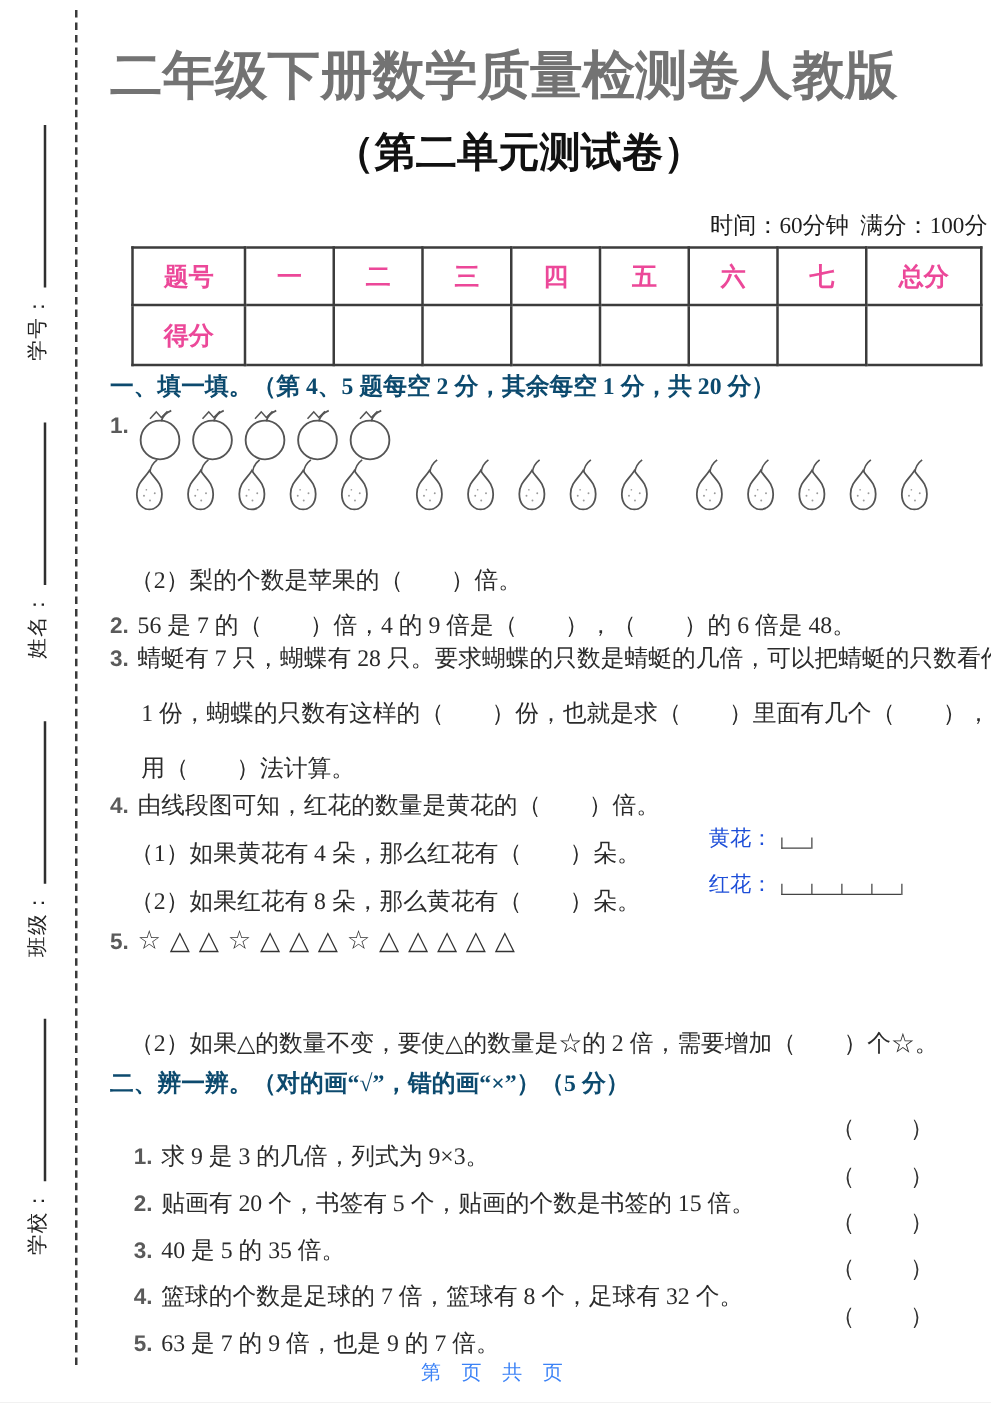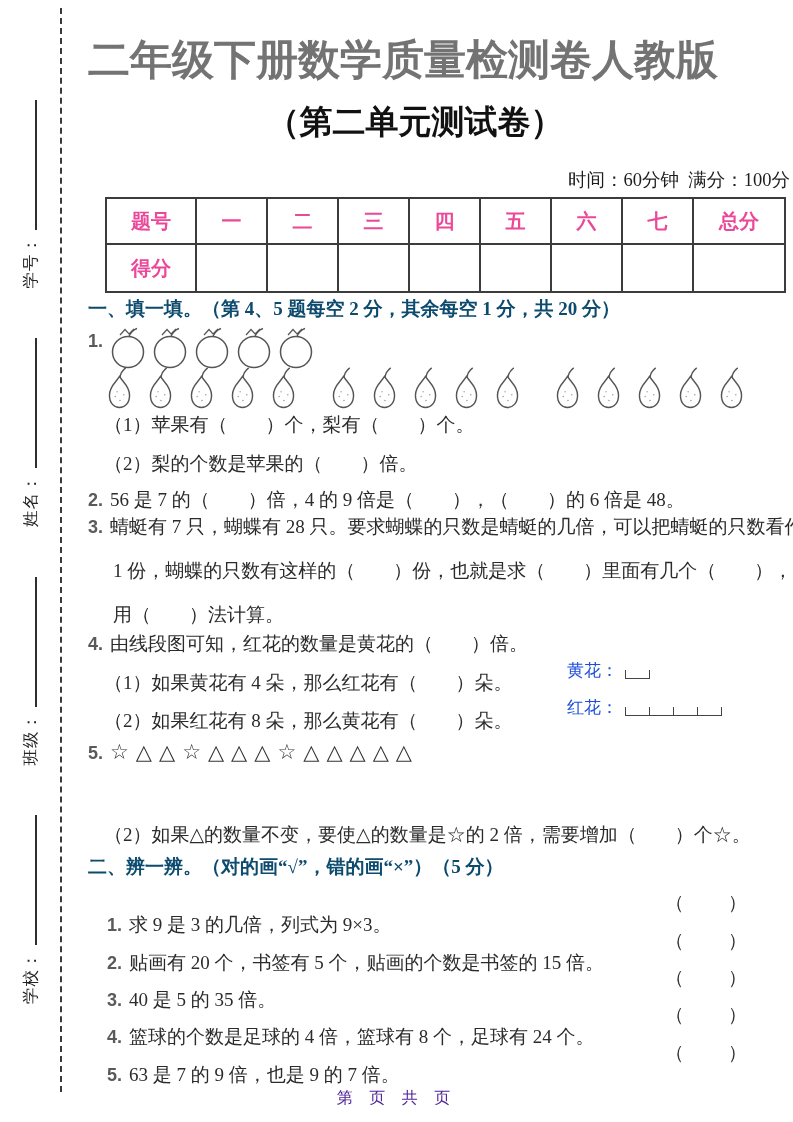--- a/index.html
+++ b/index.html
@@ -73,21 +73,21 @@
   .seg{display:inline-block;width:24px;height:9px;border-left:1.5px solid #444;border-bottom:1.5px solid #444;box-sizing:border-box;}
   
   .symbols{font-family:"DejaVu Sans","Liberation Sans",sans-serif;font-size:21px;letter-spacing:7px;color:#333;}
   
   .judge-item{position:absolute;left:88px;width:702px;font-size:19px;white-space:pre;}
   .judge-item .bracket{position:absolute;left:577px;top:0;letter-spacing:2px;color:#333;}
   
   .page-footer{
     position:absolute;left:0;top:1088px;width:793px;text-align:center;
     font-family:"Liberation Sans","DejaVu Sans",sans-serif;
-    font-size:16px;letter-spacing:6px;color:#4c1d95;white-space:pre;
+    font-size:16px;letter-spacing:6px;color:#3b82f6;white-space:pre;
   }
 </style>
 </head>
 <body>
 
 <div class="page">
 
   <div class="fold-line"></div>
   <div class="sidebar-rotated">
     <span class="sidebar-field">
@@ -347,21 +347,20 @@
     <path d="M16.5 12 C13 18 6 22 6 31.5 C6 40 11 44.5 16.5 44.5 C22 44.5 27 40 27 31.5 C27 22 20 18 16.5 12 Z" fill="none" stroke="#555" stroke-width="1.5"></path>
     <g fill="#9a9a9a">
       <circle cx="12" cy="33" r="0.8"></circle>
             <circle cx="17" cy="37" r="0.8"></circle>
       <circle cx="21" cy="31" r="0.8"></circle>
             <circle cx="14" cy="28" r="0.7"></circle>
     </g>
   </svg>
 </span>
   </div>
-  <div class="row indent" style="top:412px">（1）苹果有（　　）个，梨有（　　）个。</div>
   <div class="row indent" style="top:451px">（2）梨的个数是苹果的（　　）倍。</div>
 
   <div class="row" style="top:487px"><span class="qnum">2.</span><span>56 是 7 的（　　）倍，4 的 9 倍是（　　），（　　）的 6 倍是 48。</span></div>
 
   <div class="para" style="top:505px"><span class="qnum">3.</span><span>蜻蜓有 7 只，蝴蝶有 28 只。要求蝴蝶的只数是蜻蜓的几倍，可以把蜻蜓的只数看作 1 份，蝴蝶的只数有这样的（　　）份，也就是求（　　）里面有几个（　　），用（　　）法计算。</span></div>
 
   <div class="row" style="top:631px"><span class="qnum">4.</span><span>由线段图可知，红花的数量是黄花的（　　）倍。</span></div>
   <div class="row indent" style="top:670px">（1）如果黄花有 4 朵，那么红花有（　　）朵。</div>
   <div class="row indent" style="top:708px">（2）如果红花有 8 朵，那么黄花有（　　）朵。</div>
 
@@ -385,21 +384,21 @@
   </div>
   <div class="judge-item" style="top:928px">
     <span class="qnum">2.</span><span>贴画有 20 个，书签有 5 个，贴画的个数是书签的 15 倍。</span>
     <span class="bracket">（　　）</span>
   </div>
   <div class="judge-item" style="top:965px">
     <span class="qnum">3.</span><span>40 是 5 的 35 倍。</span>
     <span class="bracket">（　　）</span>
   </div>
   <div class="judge-item" style="top:1002px">
-    <span class="qnum">4.</span><span>篮球的个数是足球的 4 倍，篮球有 8 个，足球有 24 个。</span>
+    <span class="qnum">4.</span><span>篮球的个数是足球的 7 倍，篮球有 8 个，足球有 32 个。</span>
     <span class="bracket">（　　）</span>
   </div>
   <div class="judge-item" style="top:1040px">
     <span class="qnum">5.</span><span>63 是 7 的 9 倍，也是 9 的 7 倍。</span>
     <span class="bracket">（　　）</span>
   </div>
 
   <div class="page-footer">第 页 共 页</div>
 
 </div>

